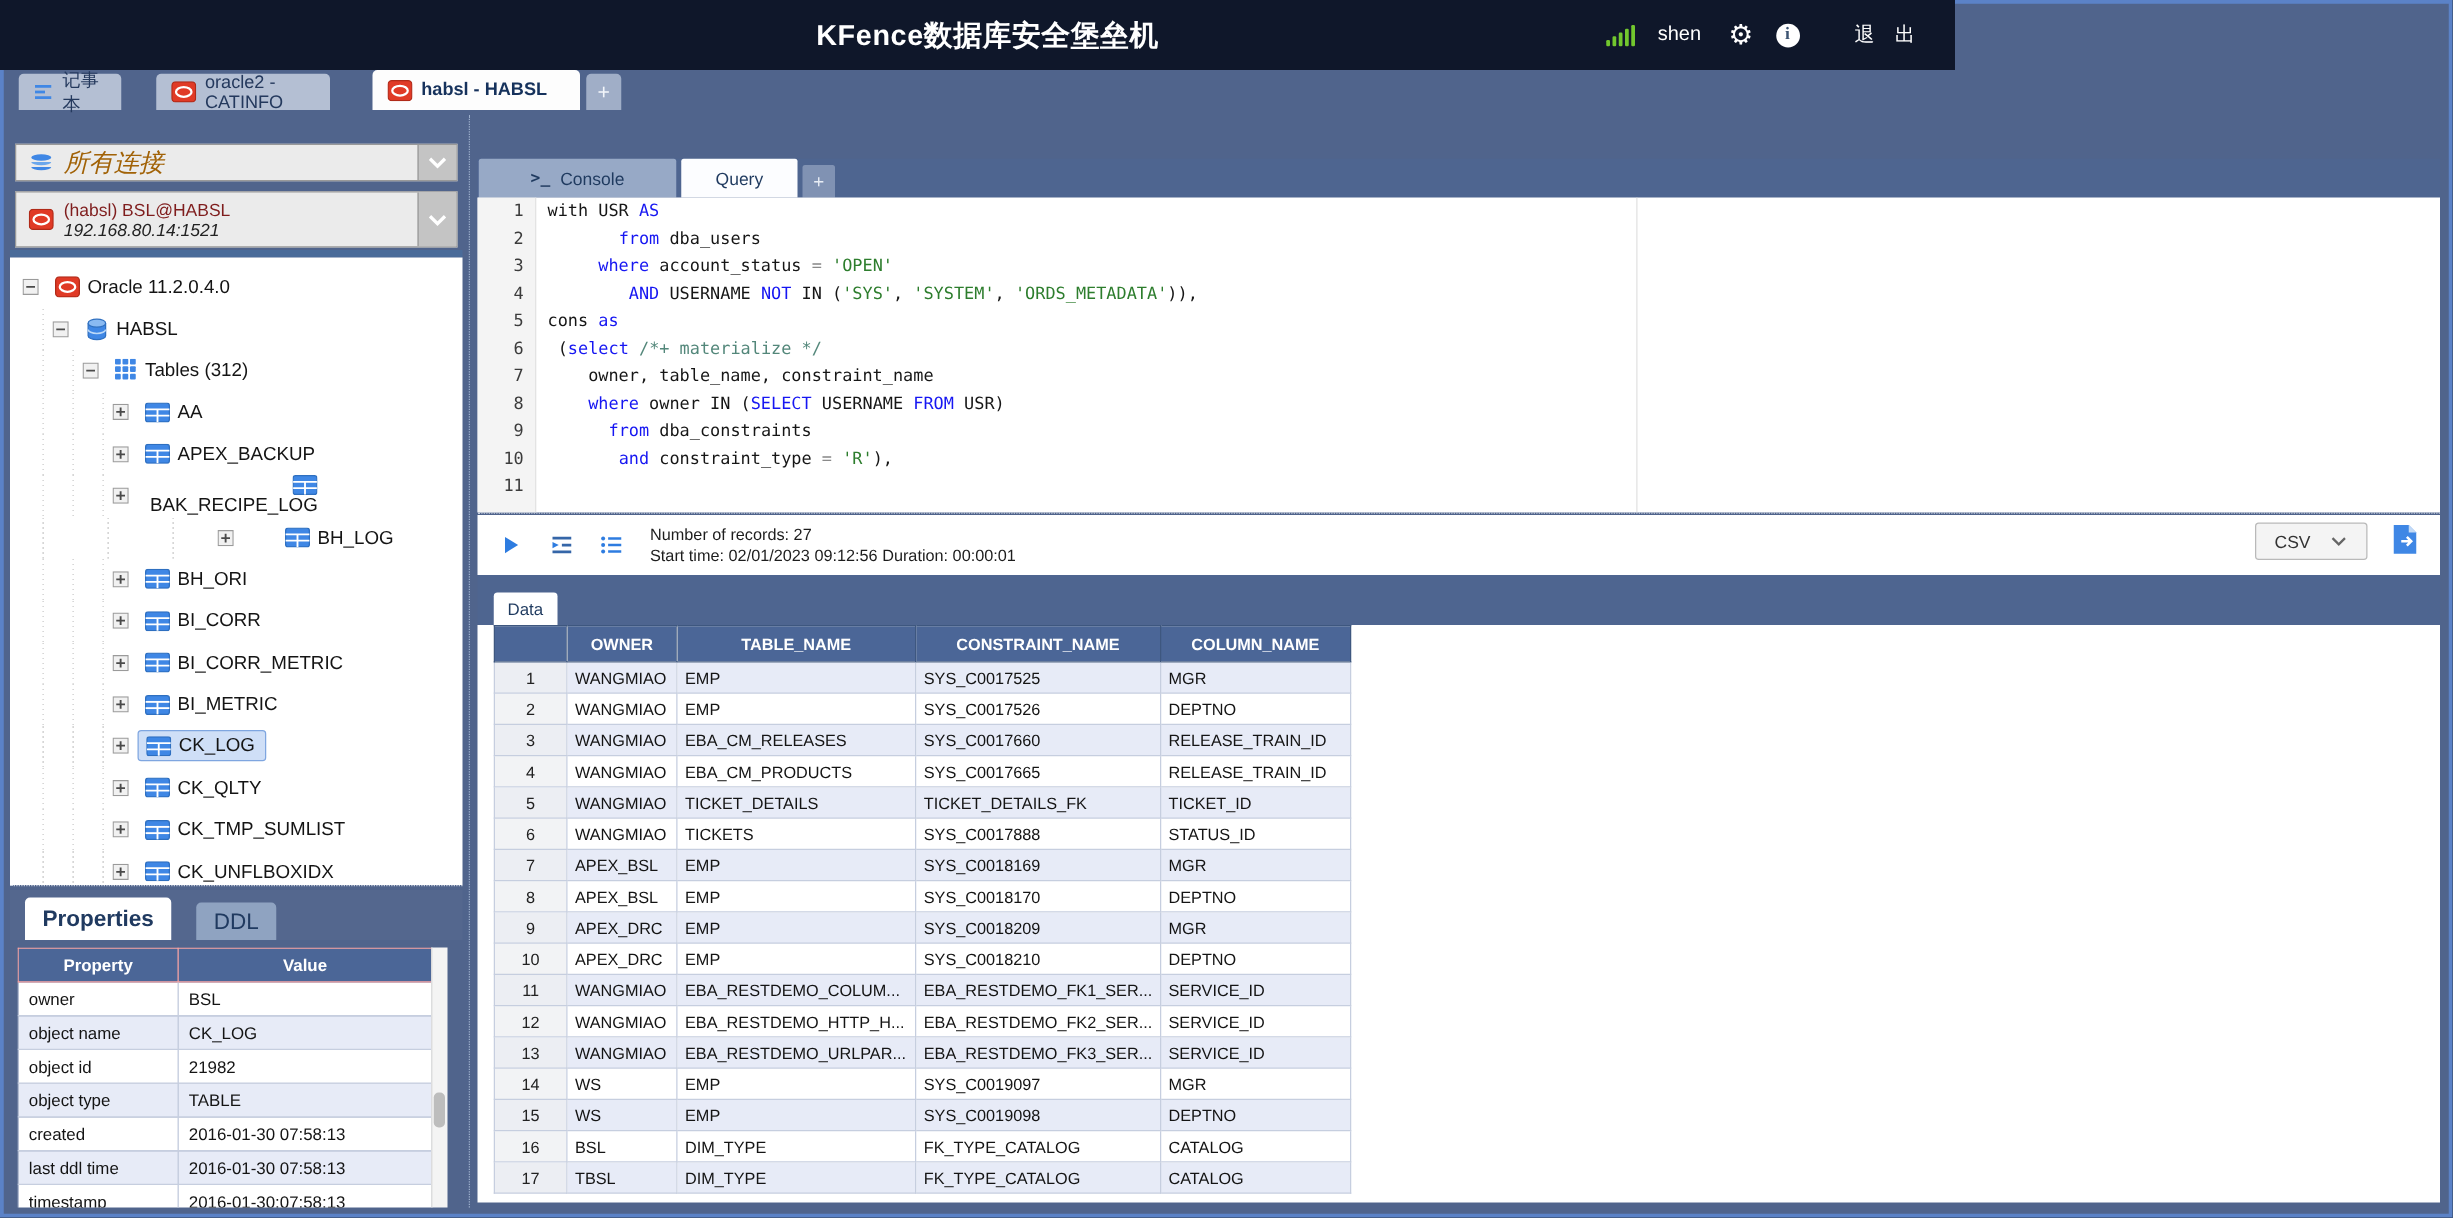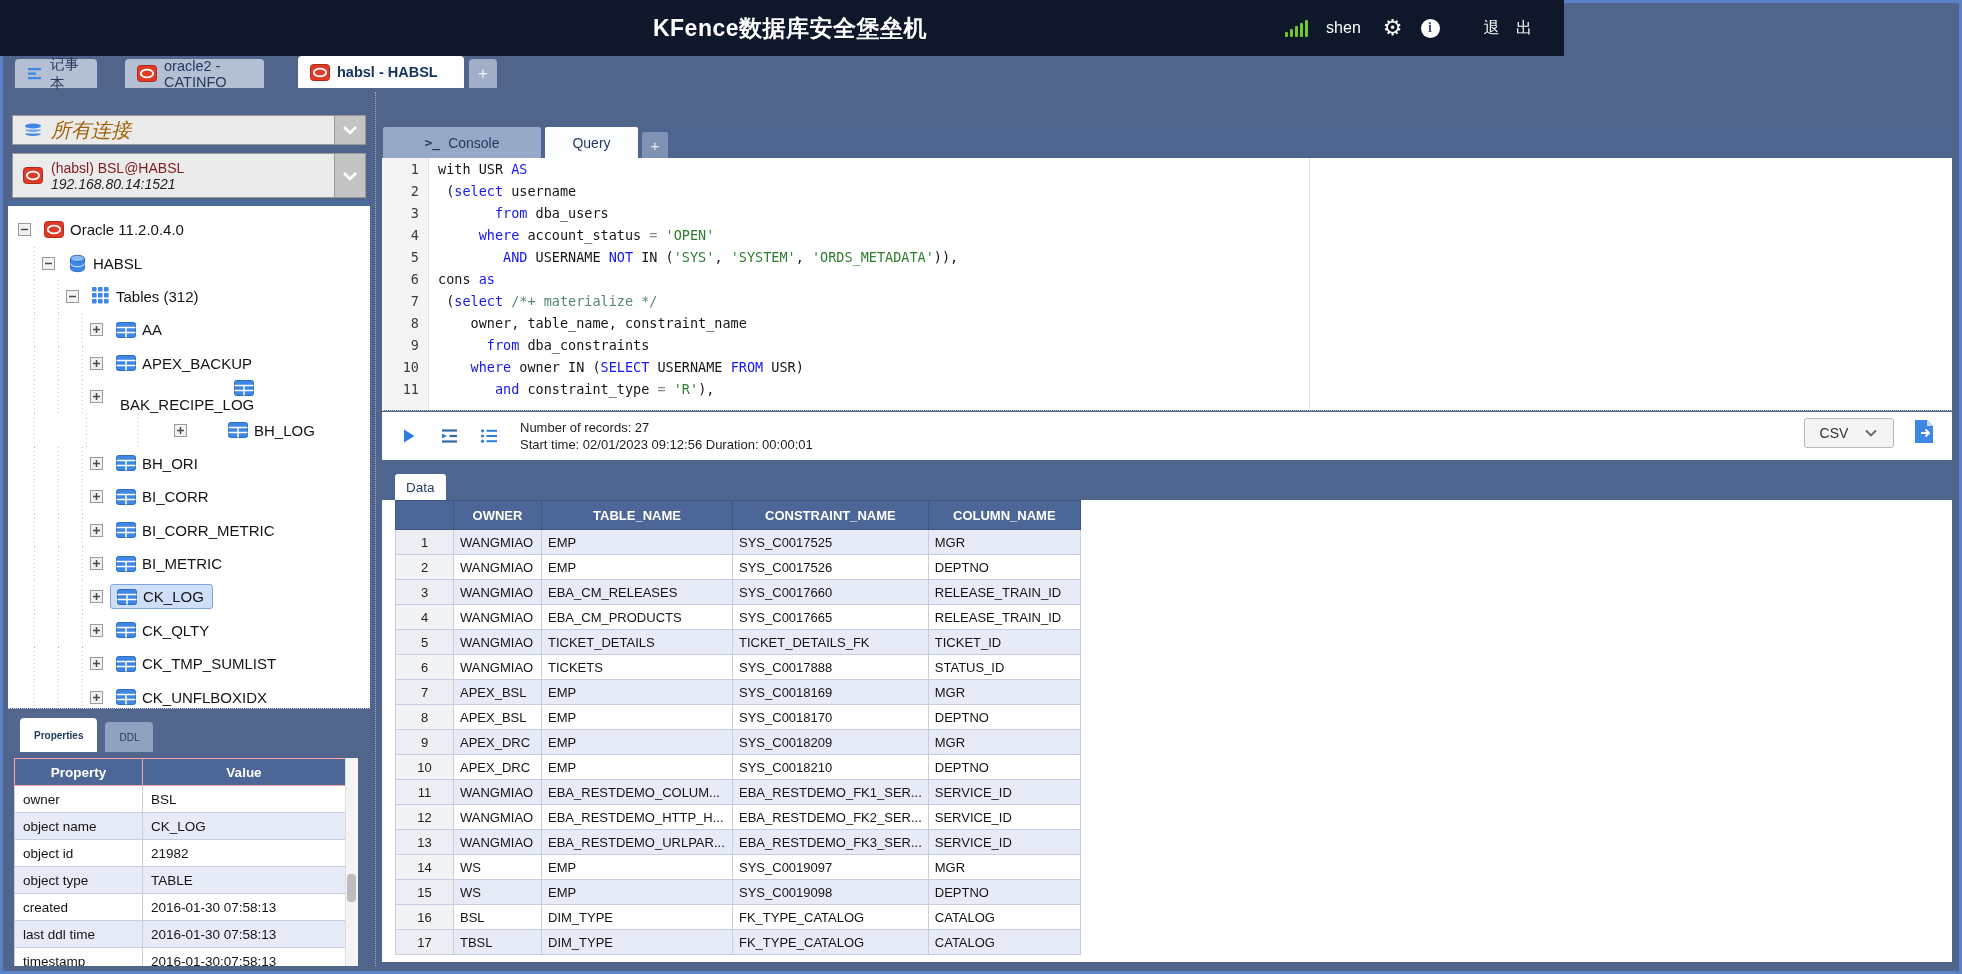--- a/index.html
+++ b/index.html
@@ -43,21 +43,21 @@
   .expcell{width:24px;display:flex;align-items:center;}
   .tlabel{font-size:15px;color:#141414;margin-left:6px;white-space:nowrap;}
   .tic{display:flex;margin-left:2px;}
   .selwrap{display:flex;align-items:center;background:#cfdff7;border:1px solid #7fa6e0;border-radius:3px;
            padding:3px 8px 3px 4px;margin-left:-4px;}
   .treescroll{position:absolute;width:11px;border-radius:5px;background:#c8c8c8;}
   .dotline-h{border-top:1px dotted #c7cfdd;}
   
   .ptabbar{background:#54678e;display:flex;align-items:flex-end;padding-left:12px;box-sizing:border-box;}
   .ptab{height:30px;border-radius:4px 4px 0 0;display:flex;align-items:center;padding:0 14px;
-        font-size:10px;background:#8fa3c1;color:#203a60;margin-right:8px;}
+        font-size:18px;background:#8fa3c1;color:#203a60;margin-right:20px;}
   .ptab.active{background:#fff;height:34px;font-weight:bold;}
   table.kv{border-collapse:collapse;width:331px;font-size:13.5px;table-layout:fixed;}
   table.kv th{background:#4b6697;color:#fff;font-weight:bold;height:24px;border:1px solid #fca5a5;}
   table.kv td{height:26px;padding:0 8px;border:1px solid #c6cedf;color:#141414;}
   table.kv tr:nth-child(odd) td{background:#e7ebf7;}
   table.kv tr:nth-child(even) td{background:#fff;}
   .pscroll{background:#f4f4f4;border-left:1px solid #ddd;}
   .pthumb{position:absolute;left:1px;width:9px;height:28px;background:#bdbdbd;border-radius:4px;}
   .vsplit{border-left:1px dotted #9db0cc;}
   
@@ -609,29 +609,28 @@
         <div class="gnum">6</div>
         <div class="gnum">7</div>
         <div class="gnum">8</div>
         <div class="gnum">9</div>
         <div class="gnum">10</div>
         <div class="gnum">11</div>
       </div>
     <div class="codearea" id="code">
       <div class="edvline"></div>
     <div class="cline"><span class="tk-p">with USR </span><span class="tk-k">AS</span></div>
-        <div class="cline"><span class="tk-p"> (</span><span class="tk-k">select</span><span class="tk-p"> username</span></div>
         <div class="cline"><span class="tk-p">       </span><span class="tk-k">from</span><span class="tk-p"> dba_users</span></div>
         <div class="cline"><span class="tk-p">     </span><span class="tk-k">where</span><span class="tk-p"> account_status </span><span class="tk-o">= </span><span class="tk-s">'OPEN'</span></div>
         <div class="cline"><span class="tk-p">        </span><span class="tk-k">AND</span><span class="tk-p"> USERNAME </span><span class="tk-k">NOT</span><span class="tk-p"> IN (</span><span class="tk-s">'SYS'</span><span class="tk-p">, </span><span class="tk-s">'SYSTEM'</span><span class="tk-p">, </span><span class="tk-s">'ORDS_METADATA'</span><span class="tk-p">)),</span></div>
         <div class="cline"><span class="tk-p">cons </span><span class="tk-k">as</span></div>
         <div class="cline"><span class="tk-p"> (</span><span class="tk-k">select</span><span class="tk-p"> </span><span class="tk-c">/*+ materialize */</span></div>
         <div class="cline"><span class="tk-p">    owner, table_name, constraint_name</span></div>
+        <div class="cline"><span class="tk-p">    </span><span class="tk-k">where</span><span class="tk-p"> owner IN (</span><span class="tk-k">SELECT</span><span class="tk-p"> USERNAME </span><span class="tk-k">FROM</span><span class="tk-p"> USR)</span></div>
         <div class="cline"><span class="tk-p">      </span><span class="tk-k">from</span><span class="tk-p"> dba_constraints</span></div>
-        <div class="cline"><span class="tk-p">    </span><span class="tk-k">where</span><span class="tk-p"> owner IN (</span><span class="tk-k">SELECT</span><span class="tk-p"> USERNAME </span><span class="tk-k">FROM</span><span class="tk-p"> USR)</span></div>
         <div class="cline"><span class="tk-p">       </span><span class="tk-k">and</span><span class="tk-p"> constraint_type </span><span class="tk-o">= </span><span class="tk-s">'R'</span><span class="tk-p">),</span></div>
       </div>
   </div>
 
   <div class="abs dotline-h" style="left:382px;top:410px;width:1570px;height:0;"></div>
   <div class="abs toolbar" style="left:382px;top:412px;width:1570px;height:48px;">
     <span class="tbtn" style="margin-left:14px;" id="playIcon">
         <svg width="16" height="16" viewBox="0 0 16 16">
           <path d="M3 1.5 L13.5 8 L3 14.5 Z" fill="#2e7ce0"></path>
         </svg>

